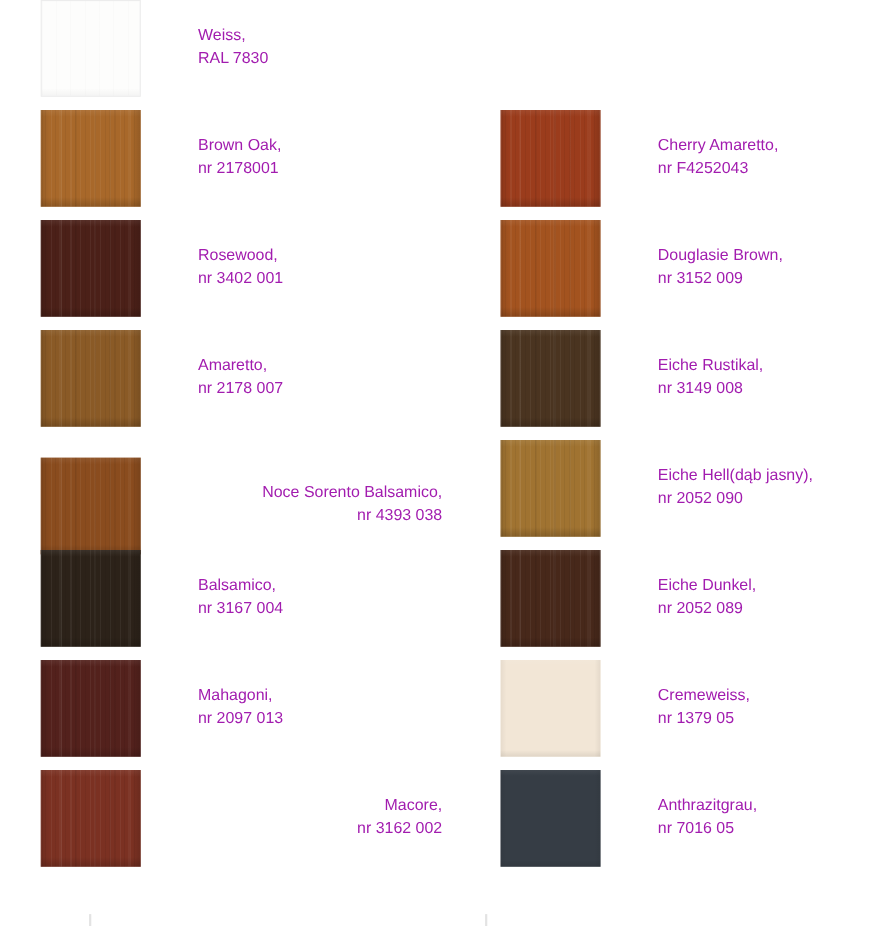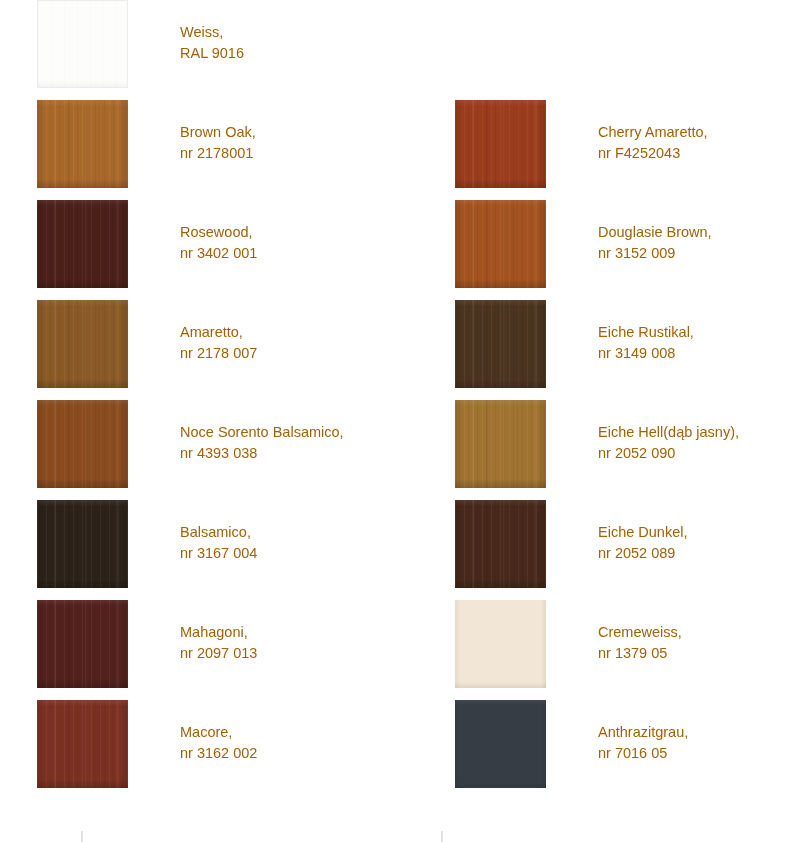--- a/index.html
+++ b/index.html
@@ -118,21 +118,21 @@
         rgba(0,0,0,0.00) 92%,
         rgba(0,0,0,0.035) 100%);
   }
 
   
   .label {
     position: absolute;
     left: 180px;
     top: 22px;
     width: 222px;
-    color: #a16207;
+    color: #a21caf;
     font-size: 14.5px;
     line-height: 21px;
     white-space: nowrap;
   }
   .label .name {}
   .label .code {}
 
   
   .tick {
     position: absolute;
@@ -148,21 +148,21 @@
 <body style="background: rgb(255, 255, 255);">
 
 <div id="palette">
   <div class="column left">
       <div class="swatch-row" style="top: 0px;">
         <div class="chip white" style="background-color: rgb(253, 253, 252);">
           <span class="grain"></span>
         </div>
         <div class="label">
           <div class="name">Weiss,</div>
-          <div class="code">RAL 9016</div>
+          <div class="code">RAL 7830</div>
         </div>
       </div>
       <div class="swatch-row" style="top: 100px;">
         <div class="chip" style="background-color: rgb(168, 104, 42);">
           <span class="grain"></span>
         </div>
         <div class="label">
           <div class="name">Brown Oak,</div>
           <div class="code">nr 2178001</div>
         </div>
@@ -178,21 +178,21 @@
       </div>
       <div class="swatch-row" style="top: 300px;">
         <div class="chip" style="background-color: rgb(138, 90, 38);">
           <span class="grain"></span>
         </div>
         <div class="label">
           <div class="name">Amaretto,</div>
           <div class="code">nr 2178 007</div>
         </div>
       </div>
-      <div class="swatch-row" style="top: 400px;">
+      <div class="swatch-row" style="top: 416px; text-align: right;">
         <div class="chip" style="background-color: rgb(138, 76, 30);">
           <span class="grain"></span>
         </div>
         <div class="label">
           <div class="name">Noce Sorento Balsamico,</div>
           <div class="code">nr 4393 038</div>
         </div>
       </div>
       <div class="swatch-row" style="top: 500px;">
         <div class="chip" style="background-color: rgb(44, 34, 25);">
@@ -205,21 +205,21 @@
       </div>
       <div class="swatch-row" style="top: 600px;">
         <div class="chip" style="background-color: rgb(83, 33, 28);">
           <span class="grain"></span>
         </div>
         <div class="label">
           <div class="name">Mahagoni,</div>
           <div class="code">nr 2097 013</div>
         </div>
       </div>
-      <div class="swatch-row" style="top: 700px;">
+      <div class="swatch-row" style="top: 700px; text-align: right;">
         <div class="chip" style="background-color: rgb(123, 49, 34);">
           <span class="grain"></span>
         </div>
         <div class="label">
           <div class="name">Macore,</div>
           <div class="code">nr 3162 002</div>
         </div>
       </div>
     </div>
   <div class="column right">

